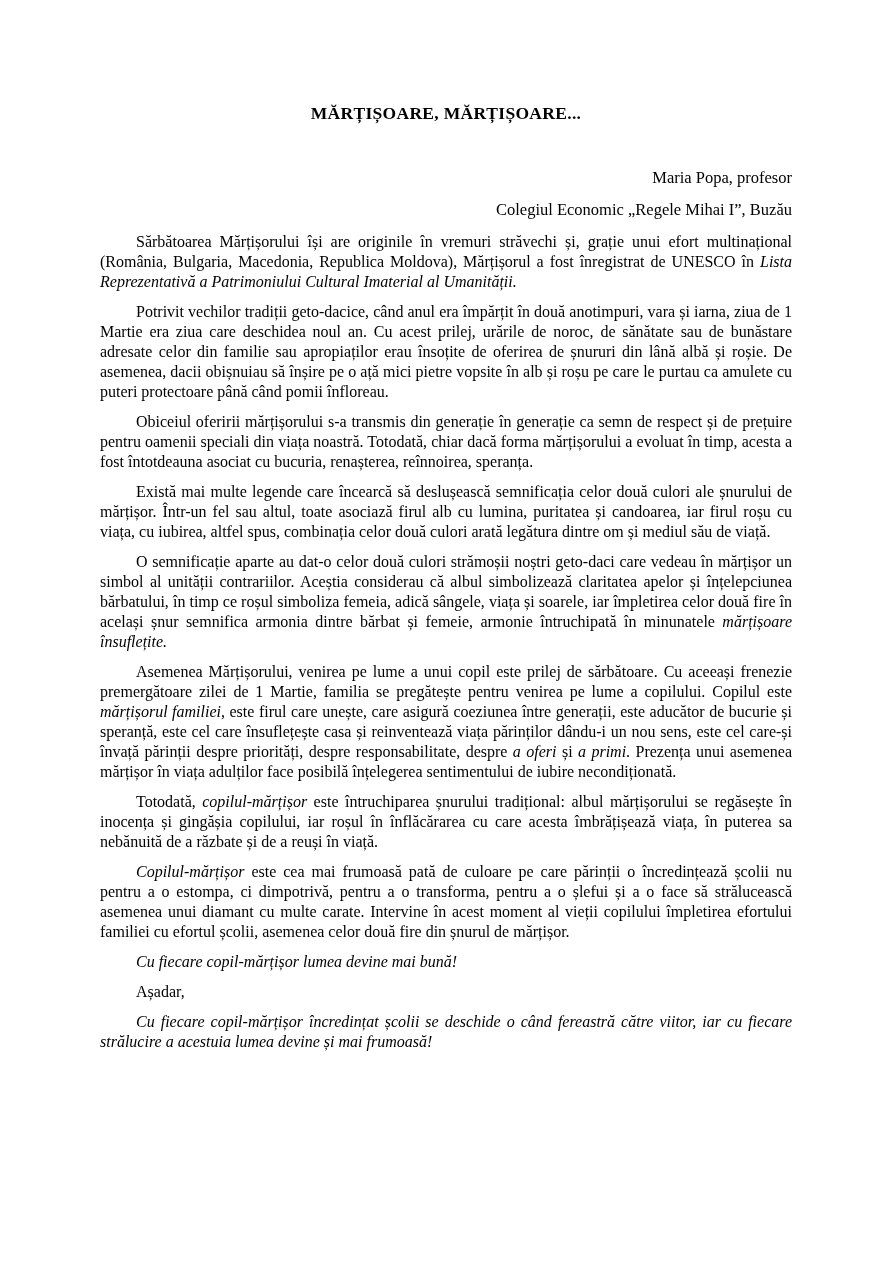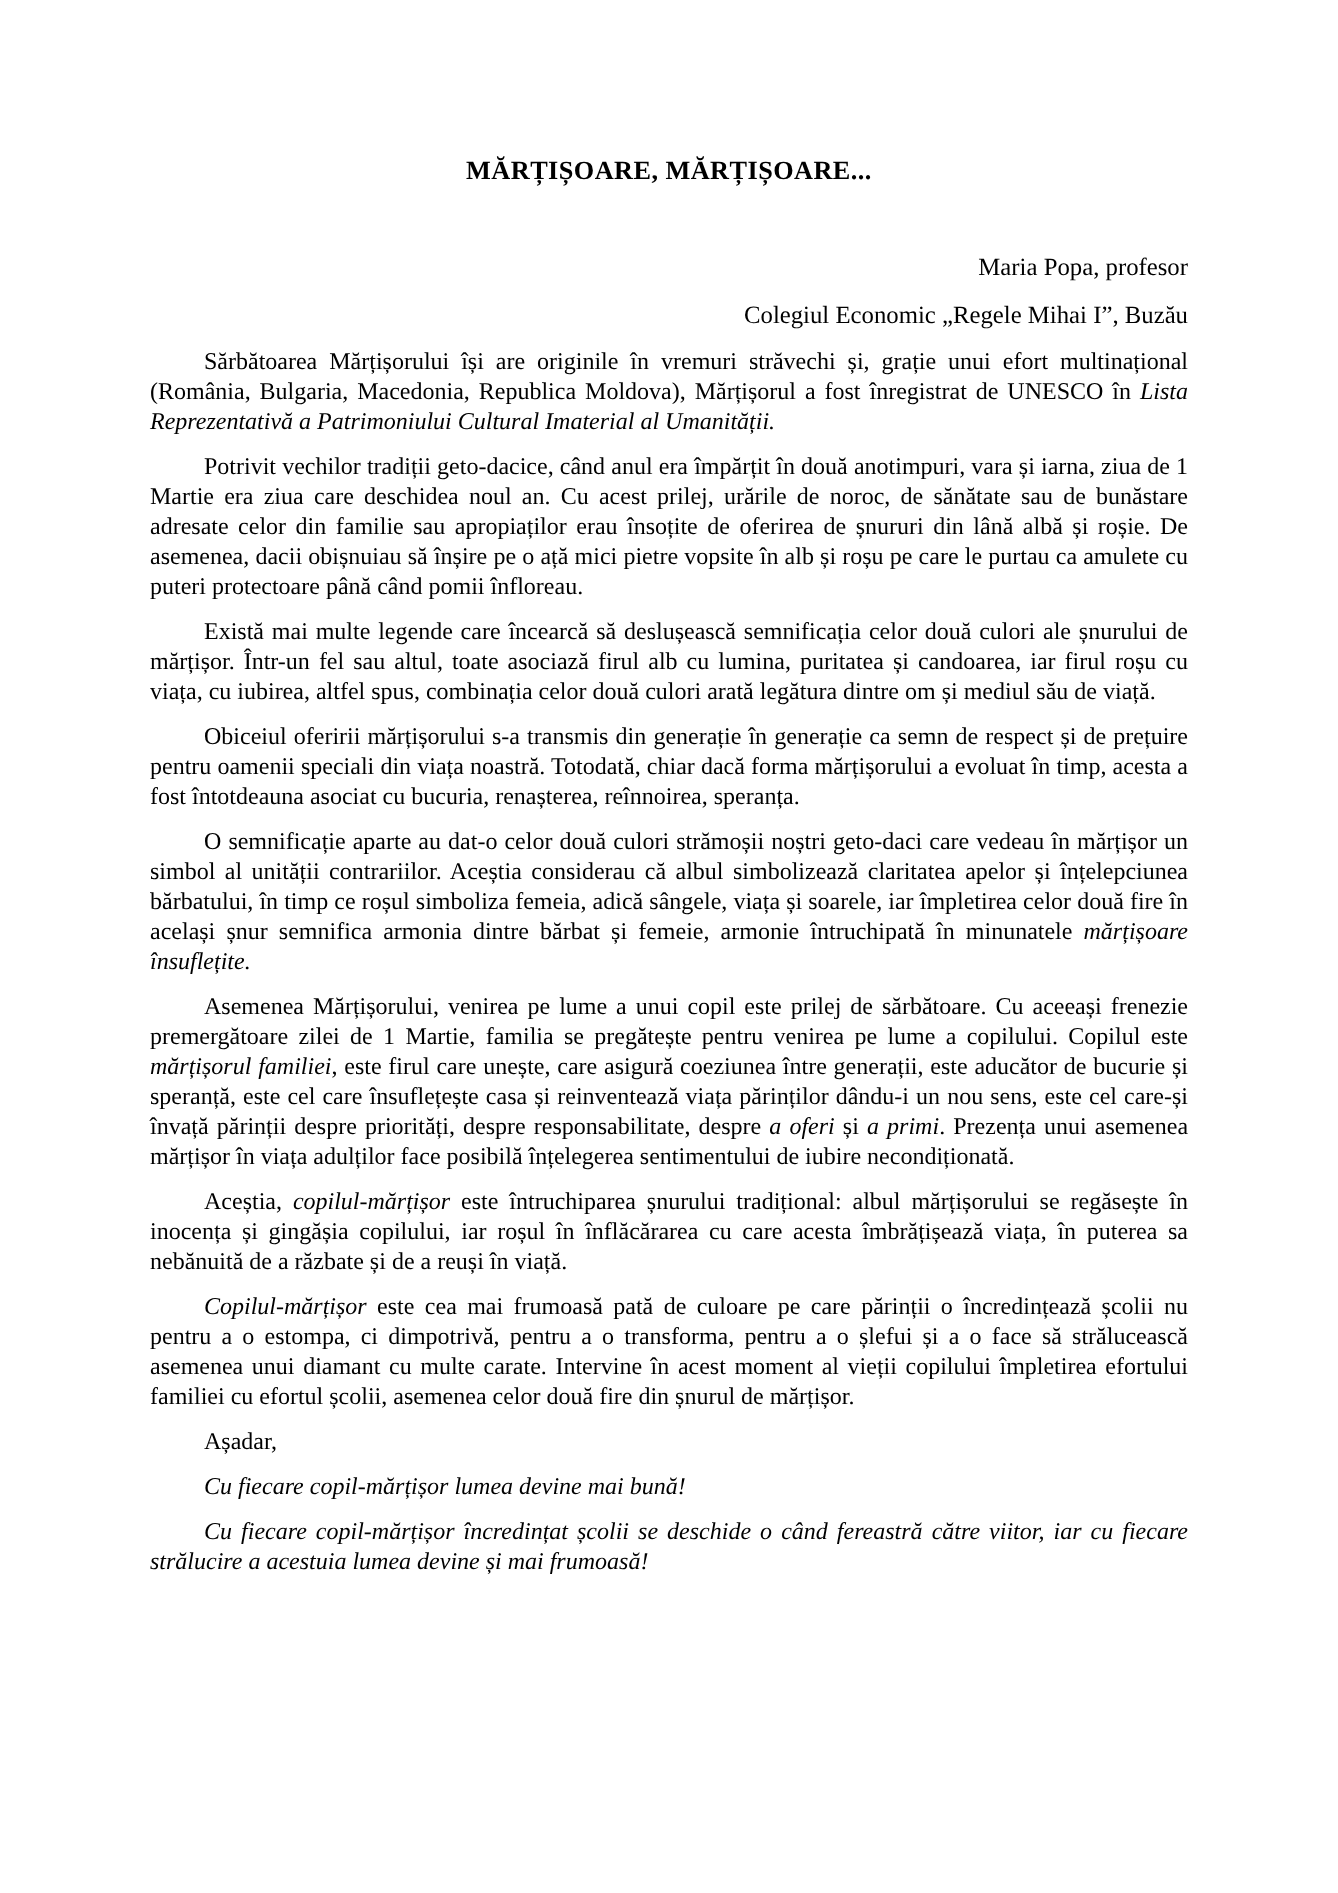--- a/index.html
+++ b/index.html
@@ -42,23 +42,23 @@
 </head>
 <body>
 
 <div class="page">
   <h1 class="title">MĂRȚIȘOARE, MĂRȚIȘOARE...</h1>
   <div class="byline">Maria Popa, profesor</div>
   <div class="byline last">Colegiul Economic „Regele Mihai I”, Buzău</div>
   <div class="body-text">
       <p class="para"><span>Sărbătoarea Mărțișorului își are originile în vremuri străvechi și, grație unui efort multinațional (România, Bulgaria, Macedonia, Republica Moldova), Mărțișorul a fost înregistrat de UNESCO în </span><em>Lista Reprezentativă a Patrimoniului Cultural Imaterial al Umanității.</em></p>
       <p class="para"><span>Potrivit vechilor tradiții geto-dacice, când anul era împărțit în două anotimpuri, vara și iarna, ziua de 1 Martie era ziua care deschidea noul an. Cu acest prilej, urările de noroc, de sănătate sau de bunăstare adresate celor din familie sau apropiaților erau însoțite de oferirea de șnururi din lână albă și roșie. De asemenea, dacii obișnuiau să înșire pe o ață mici pietre vopsite în alb și roșu pe care le purtau ca amulete cu puteri protectoare până când pomii înfloreau.</span></p>
+      <p class="para"><span>Obiceiul oferirii mărțișorului s-a transmis din generație în generație ca semn de respect și de prețuire pentru oamenii speciali din viața noastră. Totodată, chiar dacă forma mărțișorului a evoluat în timp, acesta a fost întotdeauna asociat cu bucuria, renașterea, reînnoirea, speranța.</span></p>
       <p class="para"><span>Există mai multe legende care încearcă să deslușească semnificația celor două culori ale șnurului de mărțișor. Într-un fel sau altul, toate asociază firul alb cu lumina, puritatea și candoarea, iar firul roșu cu viața, cu iubirea, altfel spus, combinația celor două culori arată legătura dintre om și mediul său de viață.</span></p>
-      <p class="para"><span>Obiceiul oferirii mărțișorului s-a transmis din generație în generație ca semn de respect și de prețuire pentru oamenii speciali din viața noastră. Totodată, chiar dacă forma mărțișorului a evoluat în timp, acesta a fost întotdeauna asociat cu bucuria, renașterea, reînnoirea, speranța.</span></p>
       <p class="para"><span>O semnificație aparte au dat-o celor două culori strămoșii noștri geto-daci care vedeau în mărțișor un simbol al unității contrariilor. Aceștia considerau că albul simbolizează claritatea apelor și înțelepciunea bărbatului, în timp ce roșul simboliza femeia, adică sângele, viața și soarele, iar împletirea celor două fire în același șnur semnifica armonia dintre bărbat și femeie, armonie întruchipată în minunatele </span><em>mărțișoare însuflețite.</em></p>
       <p class="para"><span>Asemenea Mărțișorului, venirea pe lume a unui copil este prilej de sărbătoare. Cu aceeași frenezie premergătoare zilei de 1 Martie, familia se pregătește pentru venirea pe lume a copilului. Copilul este </span><em>mărțișorul familiei</em><span>, este firul care unește, care asigură coeziunea între generații, este aducător de bucurie și speranță, este cel care însuflețește casa și reinventează viața părinților dându-i un nou sens, este cel care-și învață părinții despre priorități, despre responsabilitate, despre </span><em>a oferi</em><span> și </span><em>a primi</em><span>. Prezența unui asemenea mărțișor în viața adulților face posibilă înțelegerea sentimentului de iubire necondiționată.</span></p>
-      <p class="para"><span>Aceștia, </span><em>copilul-mărțișor</em><span> este întruchiparea șnurului tradițional: albul mărțișorului se regăsește în inocența și gingășia copilului, iar roșul în înflăcărarea cu care acesta îmbrățișează viața, în puterea sa nebănuită de a răzbate și de a reuși în viață.</span></p>
+      <p class="para"><span>Totodată, </span><em>copilul-mărțișor</em><span> este întruchiparea șnurului tradițional: albul mărțișorului se regăsește în inocența și gingășia copilului, iar roșul în înflăcărarea cu care acesta îmbrățișează viața, în puterea sa nebănuită de a răzbate și de a reuși în viață.</span></p>
       <p class="para"><em>Copilul-mărțișor</em><span> este cea mai frumoasă pată de culoare pe care părinții o încredințează școlii nu pentru a o estompa, ci dimpotrivă, pentru a o transforma, pentru a o șlefui și a o face să strălucească asemenea unui diamant cu multe carate. Intervine în acest moment al vieții copilului împletirea efortului familiei cu efortul școlii, asemenea celor două fire din șnurul de mărțișor.</span></p>
+      <p class="para italic"><em>Cu fiecare copil-mărțișor lumea devine mai bună!</em></p>
       <p class="para"><span>Așadar,</span></p>
-      <p class="para italic"><em>Cu fiecare copil-mărțișor lumea devine mai bună!</em></p>
       <p class="para italic"><em>Cu fiecare copil-mărțișor încredințat școlii se deschide o când fereastră către viitor, iar cu fiecare strălucire a acestuia lumea devine și mai frumoasă!</em></p>
     </div>
 </div>
 
 </body></html>

